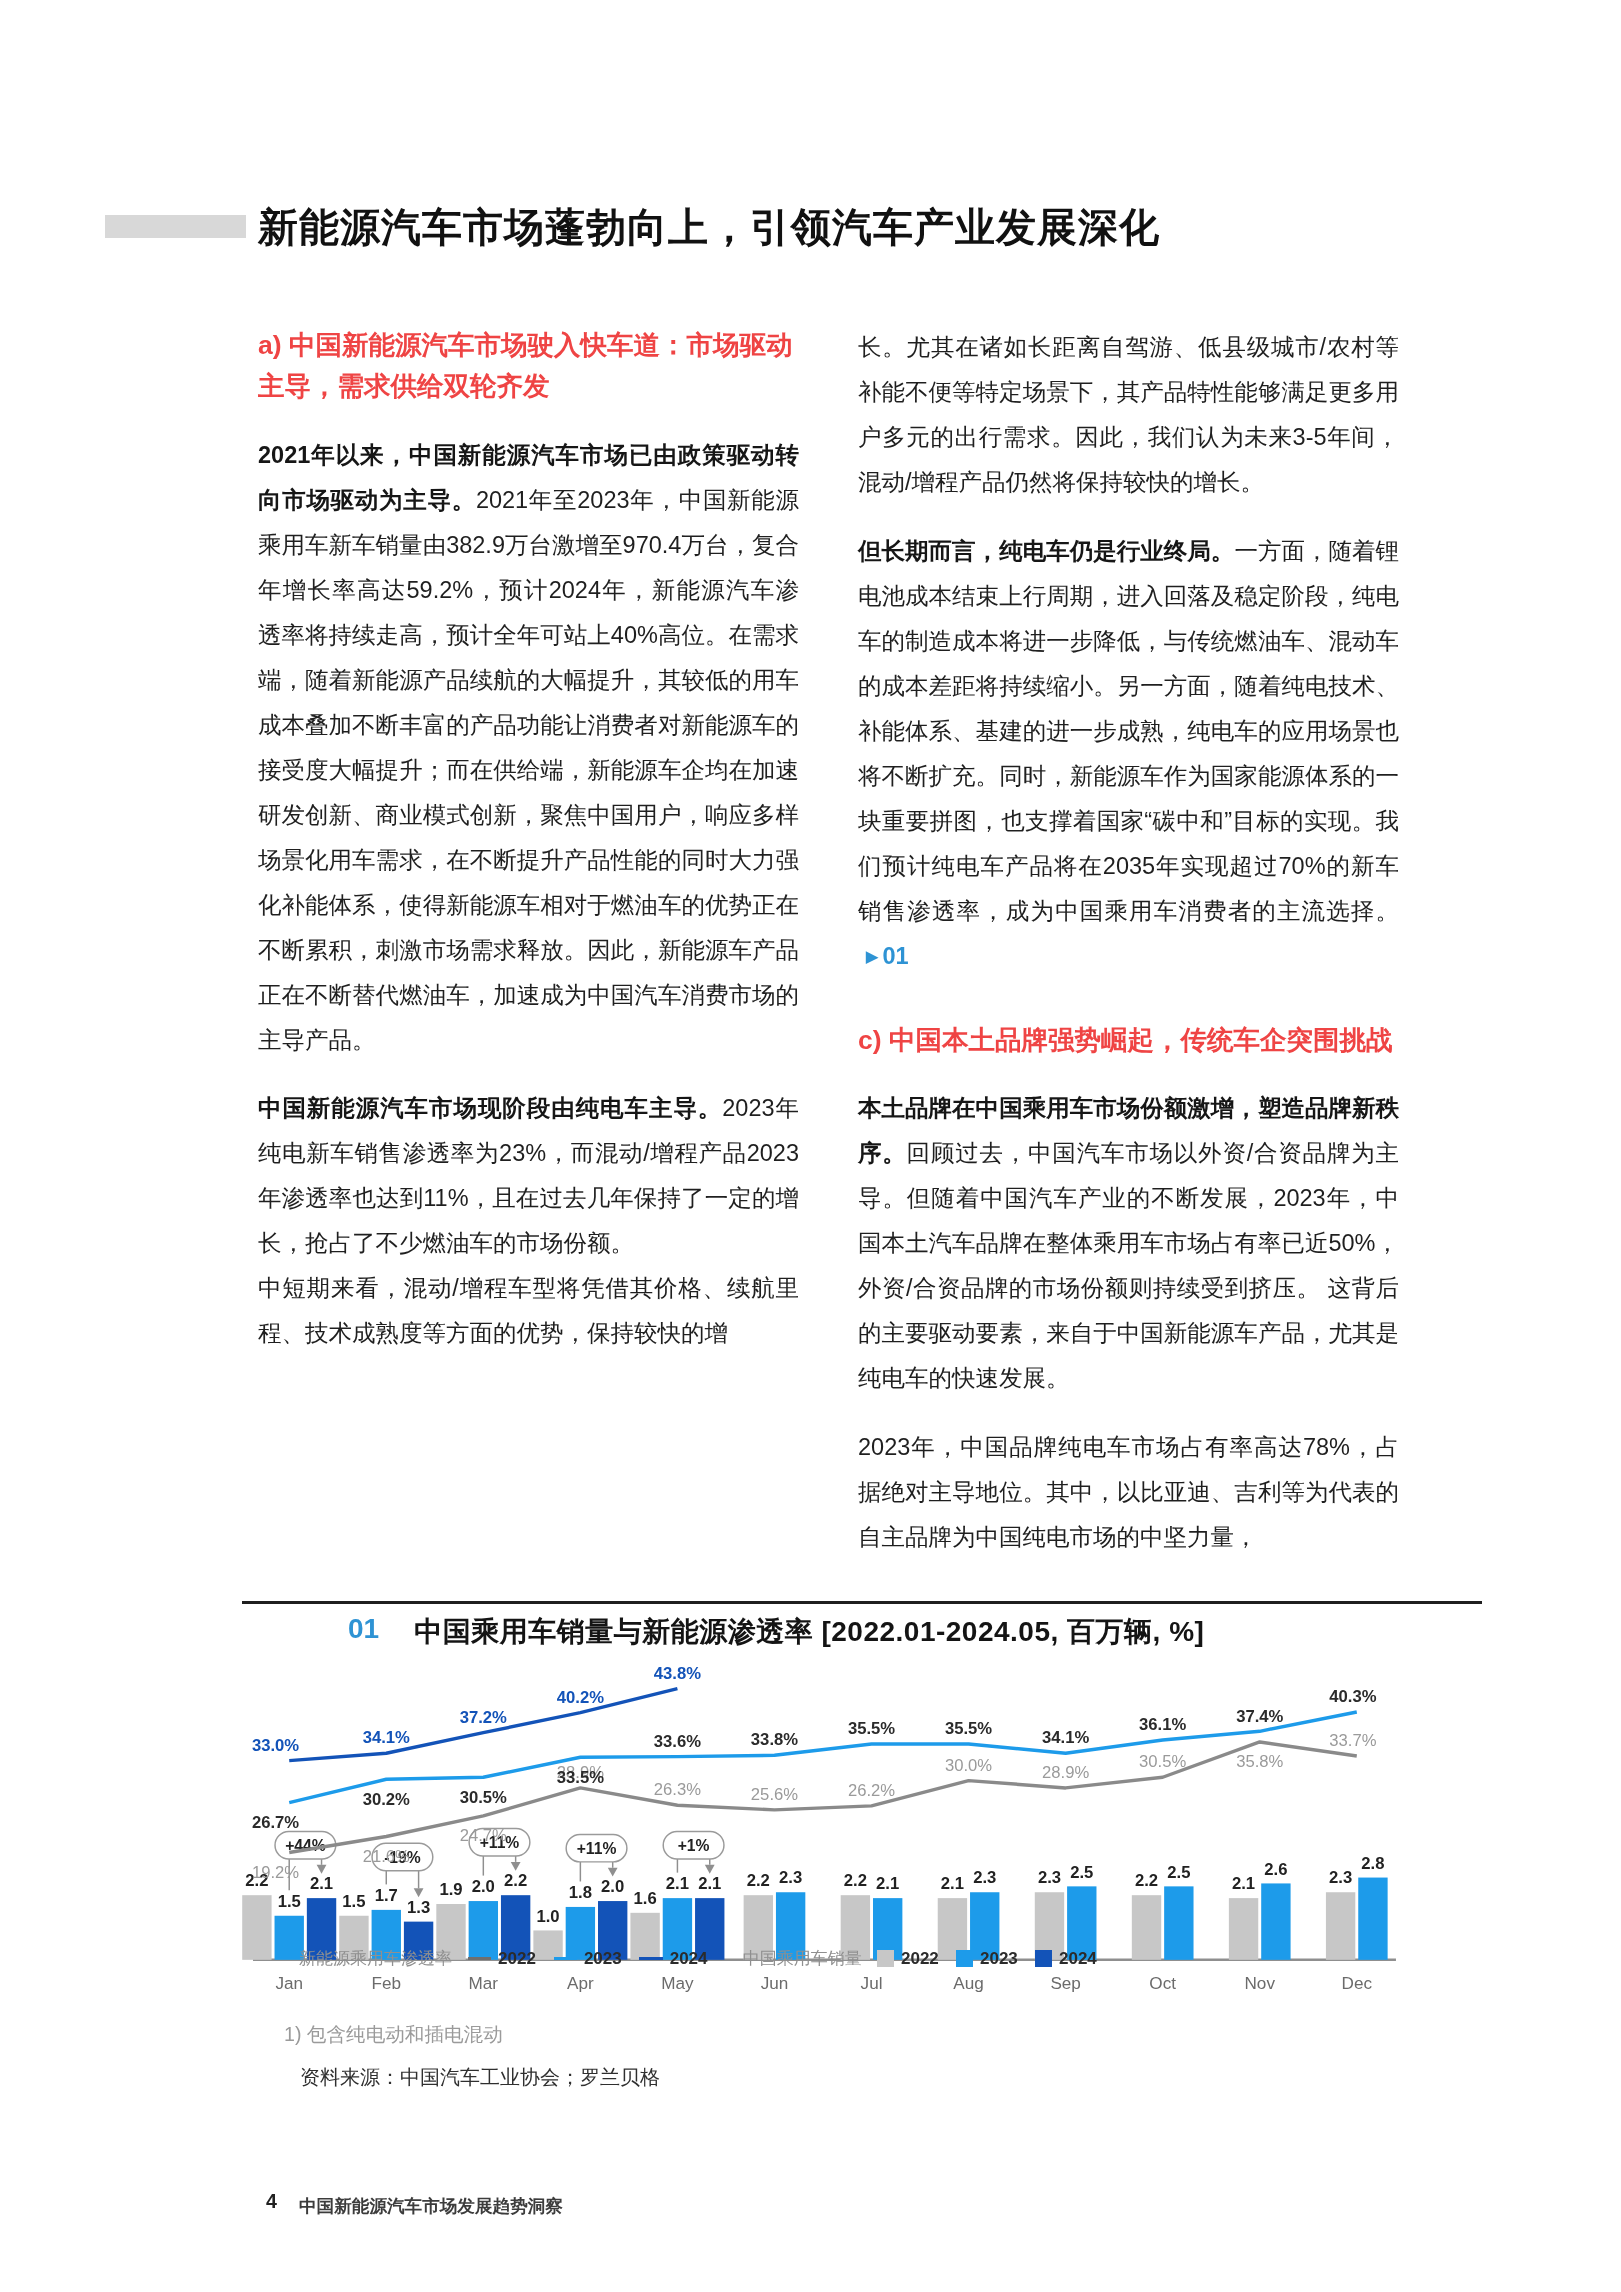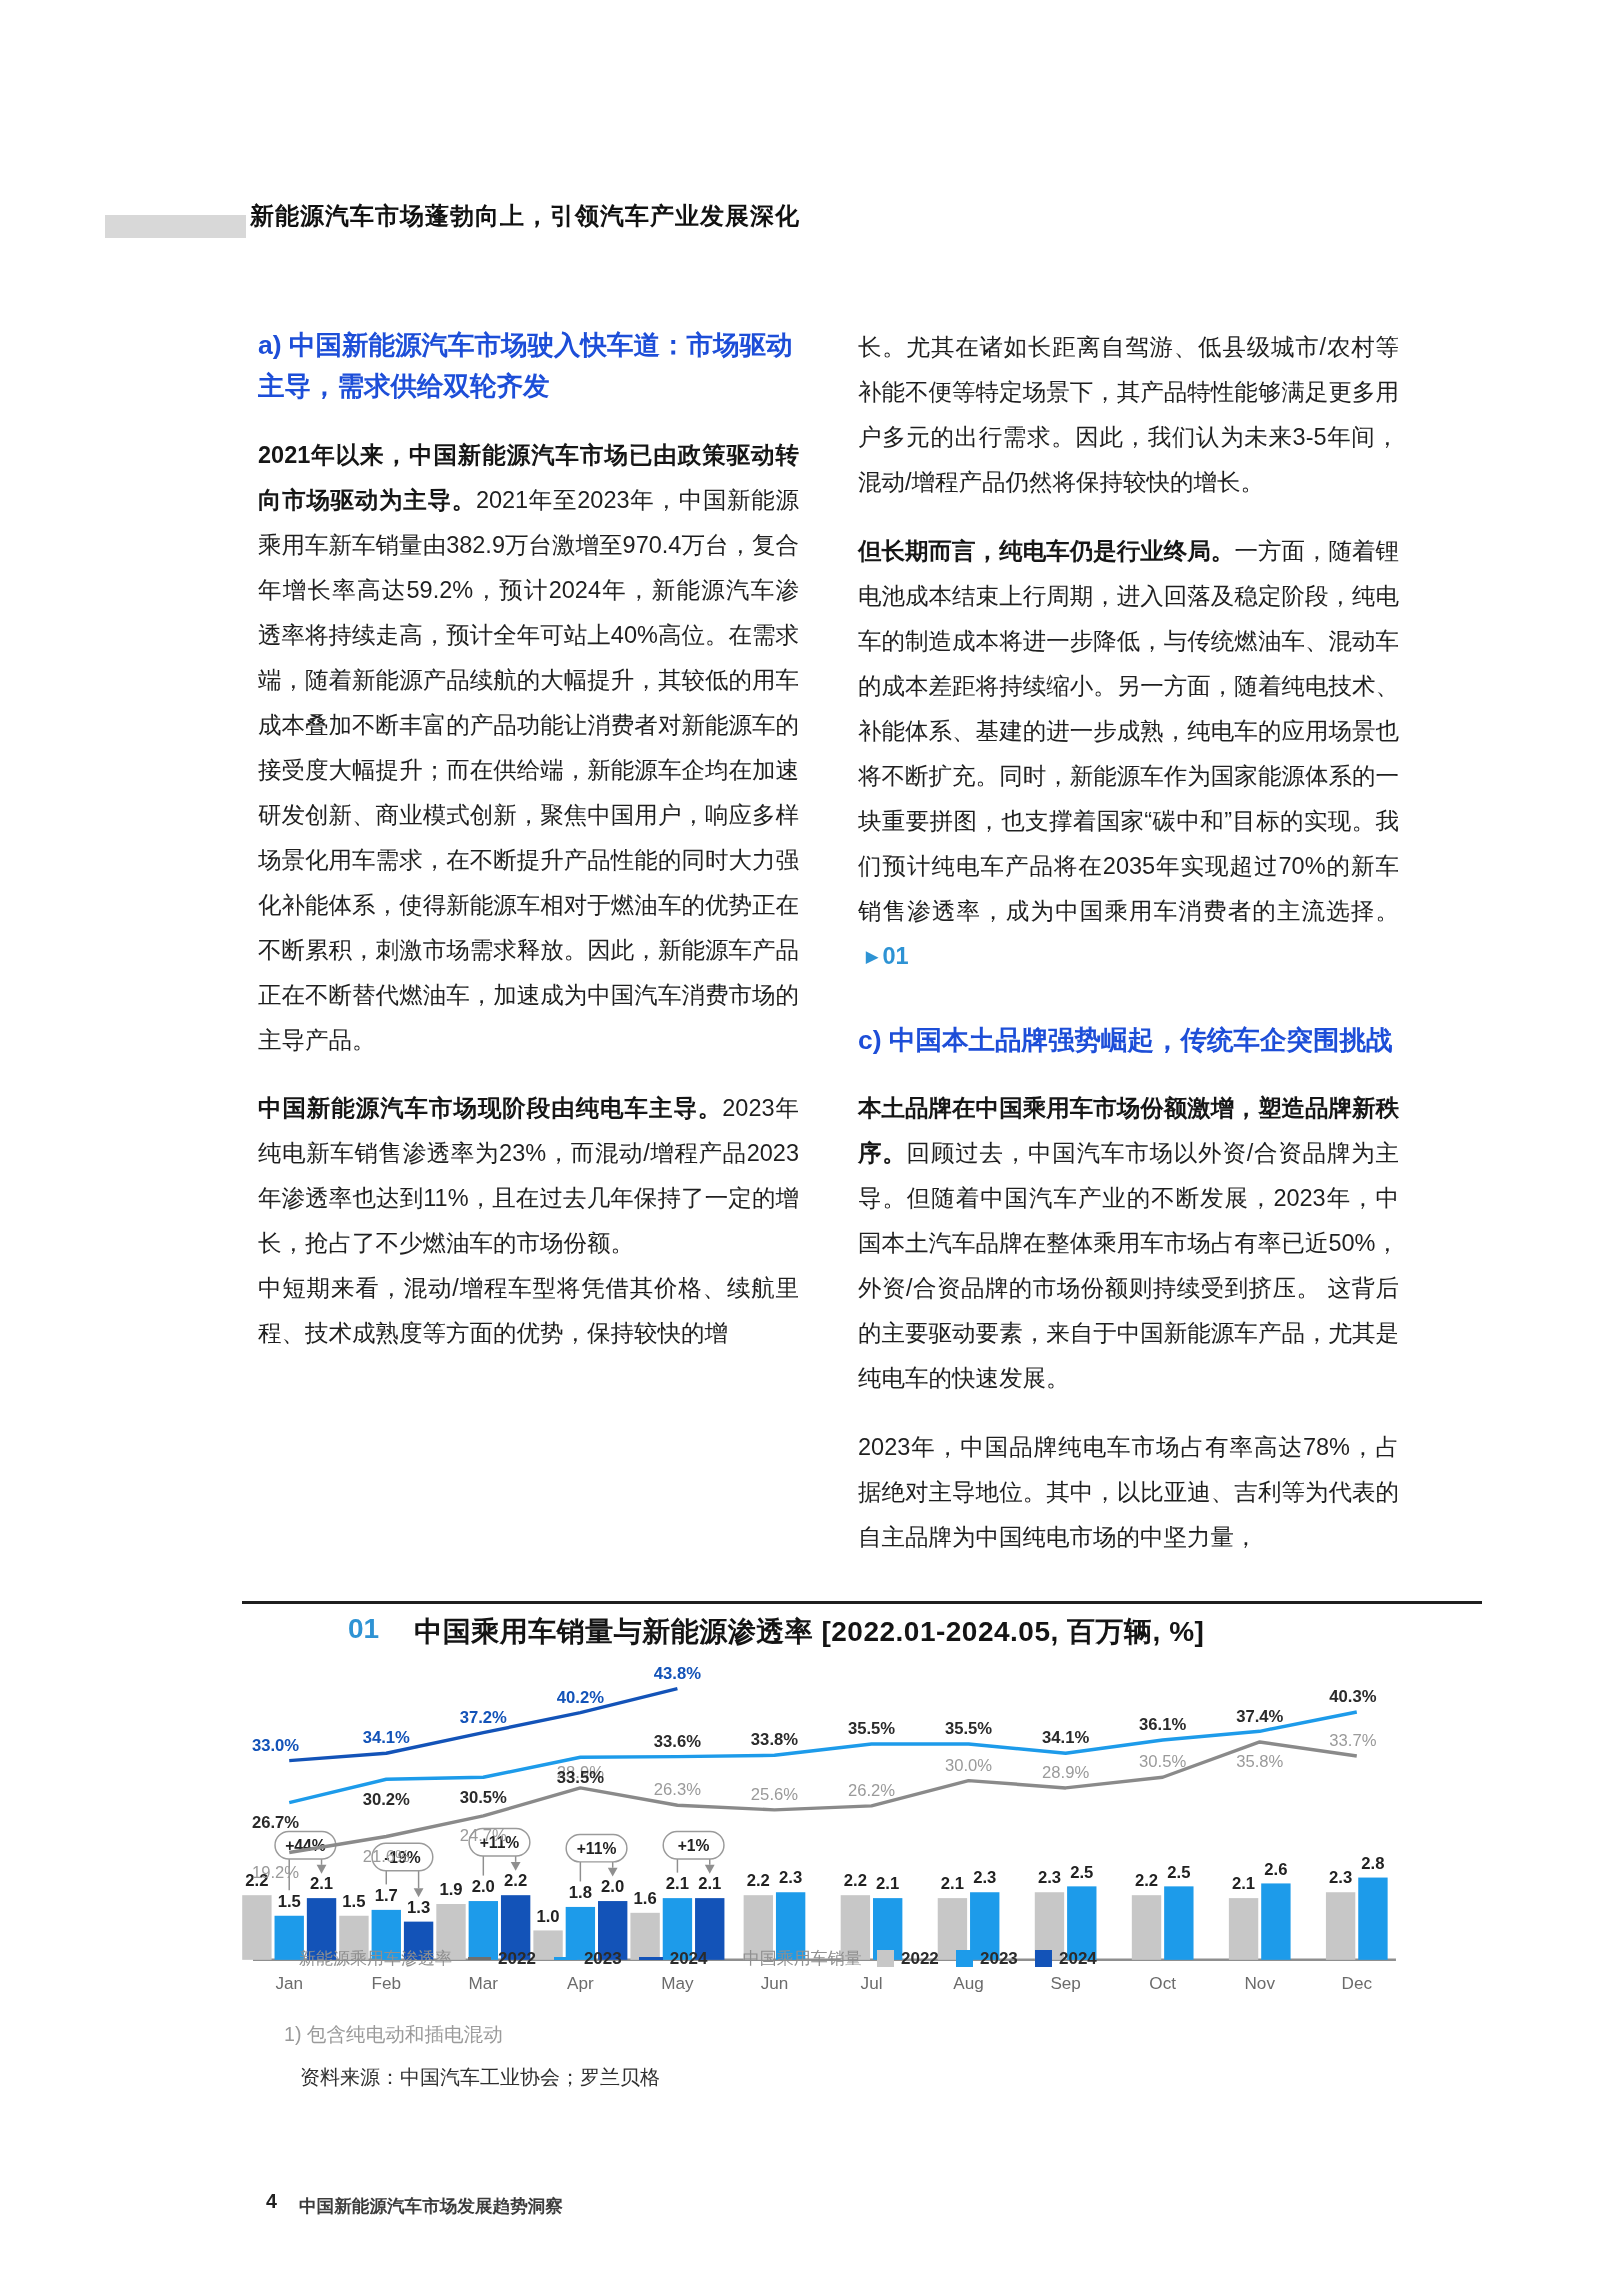--- a/index.html
+++ b/index.html
@@ -4,26 +4,26 @@
 <style>
   html,body{margin:0;padding:0;}
   body{
     width:1621px;height:2293px;background:#ffffff;position:relative;
     font-family:"Liberation Sans","DejaVu Sans",sans-serif;color:#1f1f1f;
     -webkit-font-smoothing:antialiased;
   }
   .abs{position:absolute;}
   
   .deco-bar{left:105px;top:215px;width:141px;height:22.5px;background:#d8d8d8;}
-  .page-title{left:250px;top:200px;width:1176px;font-size:24px;font-weight:700;color:#111;letter-spacing:1px;margin:0;}
+  .page-title{left:258px;top:200px;width:1176px;font-size:40px;font-weight:700;color:#111;letter-spacing:1px;margin:0;}
   
   .col{width:541px;top:325px;}
   .col-left{left:258px;}
   .col-right{left:858px;}
-  .col h2{color:#1d4ed8;font-size:26.5px;font-weight:700;line-height:41px;margin:0 0 25.5px 0;text-align:left;}
+  .col h2{color:#ef4444;font-size:26.5px;font-weight:700;line-height:41px;margin:0 0 25.5px 0;text-align:left;}
   .col h2.spaced{margin-top:39px;}
   .col p{font-size:23.5px;line-height:45px;text-align:justify;margin:0 0 23.5px 0;}
   .col p.tight{margin-bottom:0;}
   .col p b{font-weight:700;color:#161616;}
   .figref{color:#2e93d4;font-weight:700;white-space:nowrap;}
   .figref .tri{font-size:16.7px;position:relative;top:-2px;margin:0 3.9px 0 7.8px;}
   
   .rule{left:242px;top:1601px;width:1240px;height:2.9px;background:#1f1f1f;}
   .fig-head{left:348px;top:1613px;display:flex;gap:35px;font-size:28px;font-weight:700;}
   .fig-num{color:#2e93d4;}

